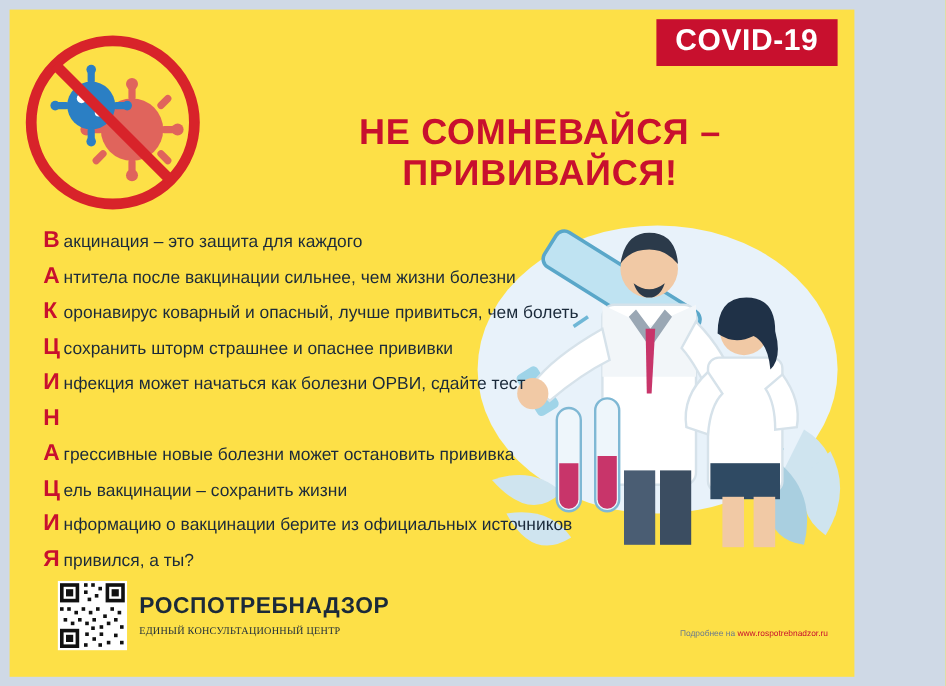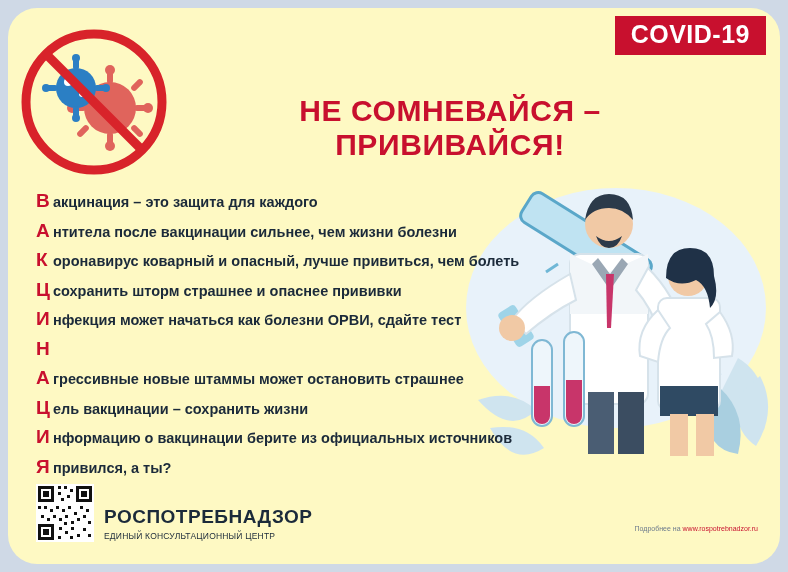--- a/index.html
+++ b/index.html
@@ -5,24 +5,23 @@
   html,body{margin:0;padding:0;}
   body{
     width:788px;height:572px;
     background:#cfd9e6;
     font-family:"Liberation Sans", sans-serif;
     overflow:hidden;
   }
   .poster{
     position:absolute;
     left:8px; top:8px;
-    width:772px; height:556px;
-    background:#fef9c3;
+    width:704px; height:556px;
+    background:#fde047;
     overflow:hidden;
-    border-radius:29px;
   }
 
   
   .covid-badge{
     position:absolute;
     right:14px; top:8px;
     background:#c8102e;
     color:#ffffff;
     font-weight:bold;
     font-size:25px;
@@ -65,56 +64,56 @@
     color:#c8102e;
     font-weight:bold;
     font-size:19px;
     width:17px;
     flex:0 0 17px;
   }
   .acro-text{
     color:#1b2a3a;
     font-size:14.5px;
     white-space:nowrap;
-    font-weight:bold;
   }
 
   
   .illus{
     position:absolute;
     right:0px; top:120px;
     width:360px; height:330px;
   }
 
   
   .footer{
     position:absolute;
-    left:28px; bottom:22px;
+    left:40px; bottom:22px;
     display:flex;
-    align-items:flex-end;
+    align-items:center;
   }
   .qr{
     width:58px;height:58px;
     flex:0 0 58px;
     margin-right:10px;
   }
   .org-name{
     color:#1b2a3a;
     font-weight:bold;
     font-size:19px;
     letter-spacing:0.5px;
     line-height:1;
     margin-top:2px;
   }
   .org-sub{
     color:#1b2a3a;
     font-size:8.5px;
     line-height:1.35;
     margin-top:5px;
     letter-spacing:0.2px;
+    font-family:Liberation Serif, serif;
   }
   .phone{color:#c8102e;font-weight:bold;}
   .more-info{
     position:absolute;
     right:22px; bottom:32px;
     font-size:7px;
     color:#6b7a8c;
   }
   .more-info .url{color:#c8102e;}
 </style>
@@ -247,21 +246,21 @@
     </div>
     <div class="acro-row">
       <span class="acro-letter">И</span>
       <span class="acro-text">нфекция может начаться как болезни ОРВИ, сдайте тест</span>
     </div>
     <div class="acro-row">
       <span class="acro-letter">Н</span>
     </div>
     <div class="acro-row">
       <span class="acro-letter">А</span>
-      <span class="acro-text">грессивные новые штаммы может остановить страшнее</span>
+      <span class="acro-text">грессивные новые болезни может остановить прививка</span>
     </div>
     <div class="acro-row">
       <span class="acro-letter">Ц</span>
       <span class="acro-text">ель вакцинации – сохранить жизни</span>
     </div>
     <div class="acro-row">
       <span class="acro-letter">И</span>
       <span class="acro-text">нформацию о вакцинации берите из официальных источников</span>
     </div>
     <div class="acro-row">

